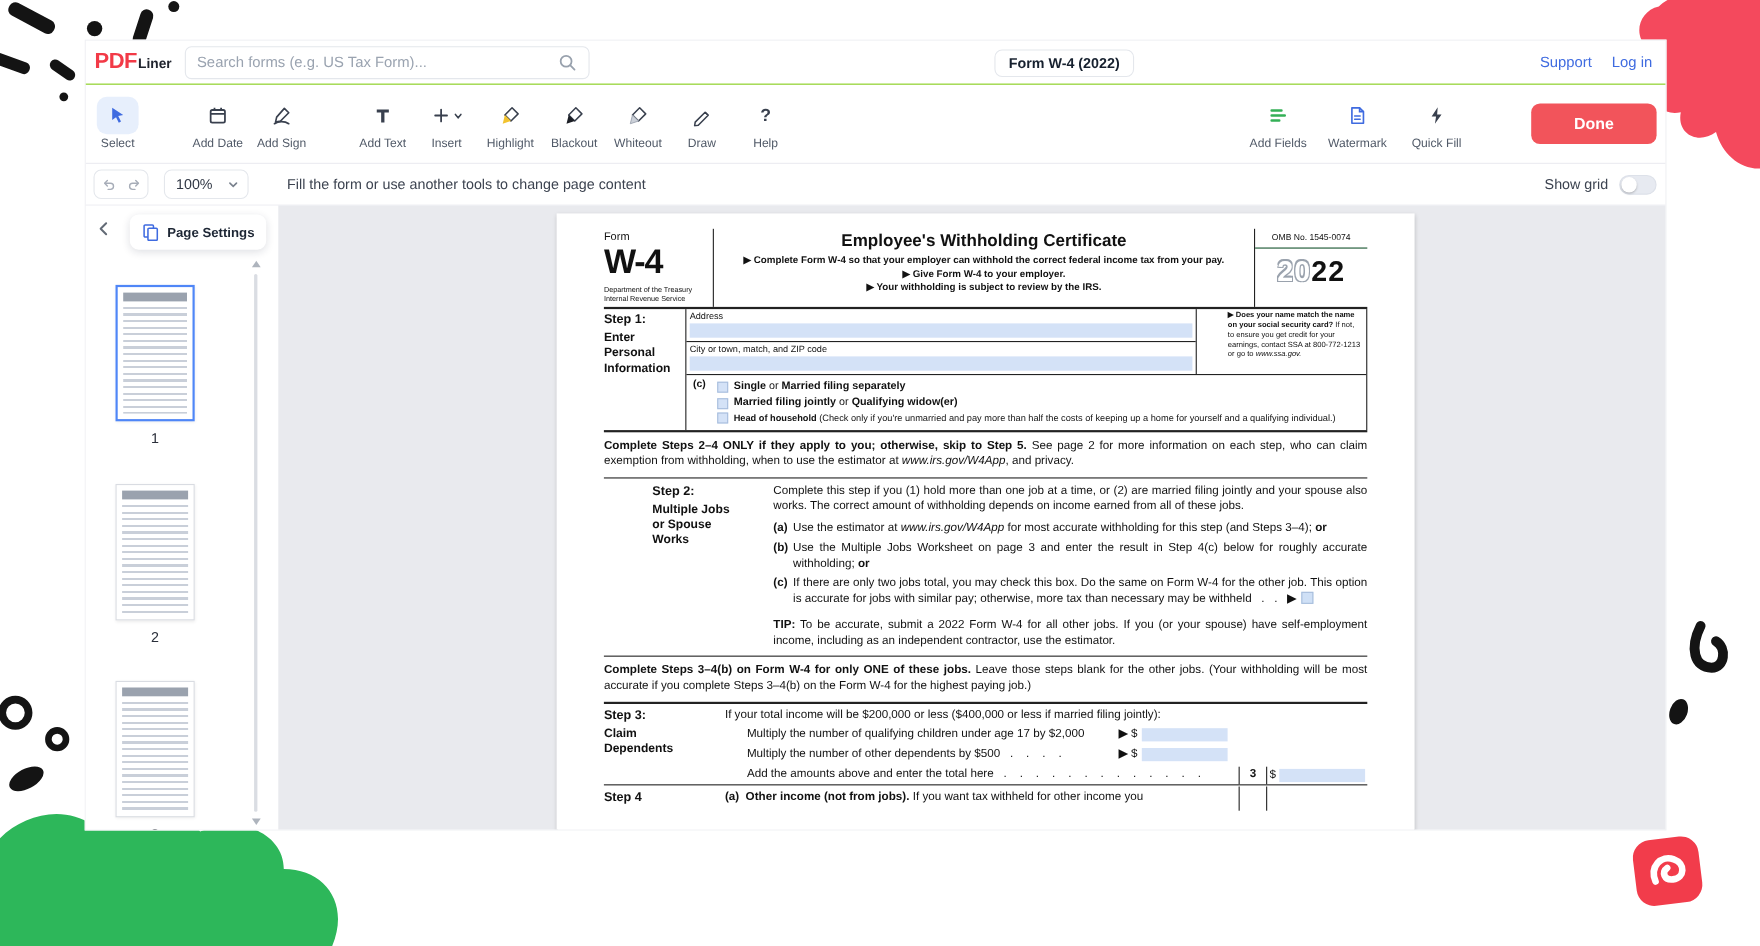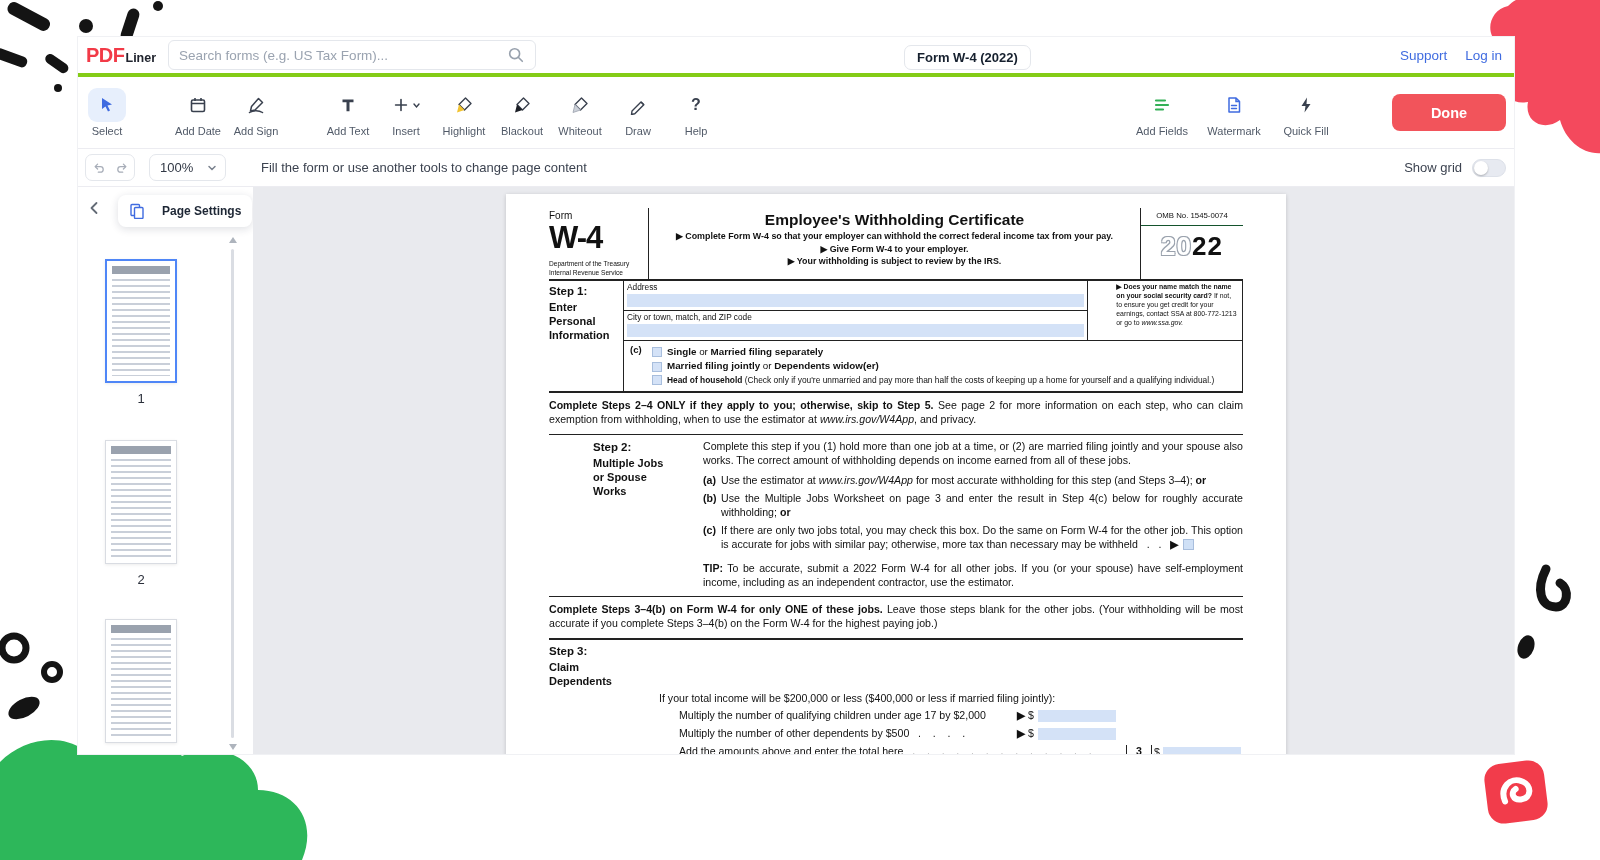--- a/index.html
+++ b/index.html
@@ -5,21 +5,21 @@
   *{margin:0;padding:0;box-sizing:border-box;}
   html,body{width:1600px;height:860px;overflow:hidden;background:#fff;
     font-family:"Liberation Sans",sans-serif;position:relative;}
   .decor{position:absolute;z-index:1;pointer-events:none;}
 
   
   .app{position:absolute;left:77px;top:36px;width:1438px;height:719px;background:#fff;
     z-index:2;display:flex;flex-direction:column;border:1px solid #f0f1f4;}
 
   
-  .topbar{height:40px;border-bottom:4px solid #84cc16;display:flex;align-items:center;
+  .topbar{height:40px;border-bottom:1px solid #84cc16;display:flex;align-items:center;
     padding:0 10px 0 8px;position:relative;flex:none;}
   .logo{display:flex;align-items:baseline;cursor:pointer;}
   .logo .pdf{font-size:20px;font-weight:800;color:#f23a47;letter-spacing:-0.5px;}
   .logo .liner{font-size:12.5px;font-weight:700;color:#20242e;margin-left:1px;}
   .search{margin-left:12px;width:368px;height:30px;border:1px solid #e4e7ec;border-radius:6px;
     display:flex;align-items:center;padding:0 10px;background:#fff;}
   .search input{flex:1;border:none;outline:none;font-size:13.5px;color:#374151;
     font-family:inherit;background:transparent;}
   .search input::placeholder{color:#9aa3b0;}
   .badge{position:absolute;left:826px;top:8px;height:25px;display:flex;align-items:center;
@@ -55,21 +55,21 @@
   .sglabel{font-size:13px;color:#3c4350;}
   .tgl{width:34px;height:18px;border-radius:9px;background:#e7eaf1;border:1px solid #dde1e9;
     position:relative;cursor:pointer;}
   .tgl::after{content:"";position:absolute;left:1px;top:1px;width:14px;height:14px;border-radius:50%;
     background:#fff;box-shadow:0 1px 2px rgba(0,0,0,.25);}
 
   
   .bodyrow{flex:1;display:flex;min-height:0;}
   .sidebar{width:175px;background:#fff;position:relative;overflow:hidden;flex:none;}
   .collapse{position:absolute;left:10px;top:14px;cursor:pointer;}
-  .psettings{position:absolute;left:40px;top:8px;display:flex;align-items:center;gap:17px;
+  .psettings{position:absolute;left:40px;top:8px;display:flex;align-items:center;gap:7px;
     padding:8px 11px;border-radius:8px;background:#fff;box-shadow:0 2px 8px rgba(20,30,60,.14);
     font-size:12px;font-weight:600;color:#1d2634;cursor:pointer;}
   .thumbs{position:absolute;left:0;top:72px;width:160px;}
   .thumb{width:72px;height:124px;background:#fff;border:1px solid #d9dce2;margin-left:27px;
     position:relative;cursor:pointer;box-shadow:0 1px 3px rgba(0,0,0,.08);}
   .thumb.sel{border:2px solid #4f86f7;}
   .mhead{height:8px;background:#9aa2ae;margin:5px 5px 3px 5px;}
   .mlines{position:absolute;left:5px;right:5px;top:18px;bottom:5px;
     background:repeating-linear-gradient(to bottom,#c9cfd9 0 2px,transparent 2px 6px);}
   .plabel{width:72px;margin-left:27px;text-align:center;font-size:13px;color:#2a2f3a;
@@ -135,21 +135,21 @@
   .item{display:flex;margin-bottom:4px;}
   .imark{width:18px;font-weight:700;flex:none;}
   .itext{flex:1;text-align:justify;}
   .ibox{display:inline-block;width:11px;height:11px;background:#cfe0f6;border:1px solid #a8bedd;
     vertical-align:-2px;margin-left:5px;}
   .tip{margin-top:10px;text-align:justify;}
 
   .s3{display:flex;padding:4px 0 0;}
   .s3l{width:110px;}
   .s3m{flex:1;}
-  .intro{margin-bottom:3px;margin-top:48px;}
+  .intro{margin-bottom:3px;}
   .srow{display:flex;align-items:center;margin-bottom:4px;}
   .stxt{flex:1;padding-left:20px;}
   .arr{font-weight:700;margin:0 3px 0 6px;}
   .dl{margin-right:4px;}
   .fiw{width:78px;height:12px;background:#d4e2f7;flex:none;}
   .tail{width:127px;flex:none;}
   .s3t{display:flex;align-items:stretch;justify-content:flex-end;}
   .s3ttext{flex:1;padding-left:20px;}
   .tnum{width:25px;border-left:1px solid #222;text-align:center;font-weight:700;}
   .tamt{width:92px;border-left:1px solid #222;display:flex;align-items:center;padding:1px 2px;gap:3px;}
@@ -452,21 +452,21 @@
             </div>
             <div class="cbx">
               <div class="cbxc">(c)</div>
               <div class="opts">
                 <div class="opt">
                   <div class="box"></div>
                   <div><span class="b">Single</span><span>&nbsp;or&nbsp;</span><span class="b">Married filing separately</span></div>
                 </div>
                 <div class="opt">
                   <div class="box"></div>
-                  <div><span class="b">Married filing jointly</span><span>&nbsp;or&nbsp;</span><span class="b">Dependents widow(er)</span></div>
+                  <div><span class="b">Married filing jointly</span><span>&nbsp;or&nbsp;</span><span class="b">Qualifying widow(er)</span></div>
                 </div>
                 <div class="opt opt3">
                   <div class="box"></div>
                   <div><span class="b">Head of household</span><span>&nbsp;(Check only if you're unmarried and pay more than half the costs of keeping up a home for yourself and a qualifying individual.)</span></div>
                 </div>
               </div>
             </div>
           </div>
         </div>
 

